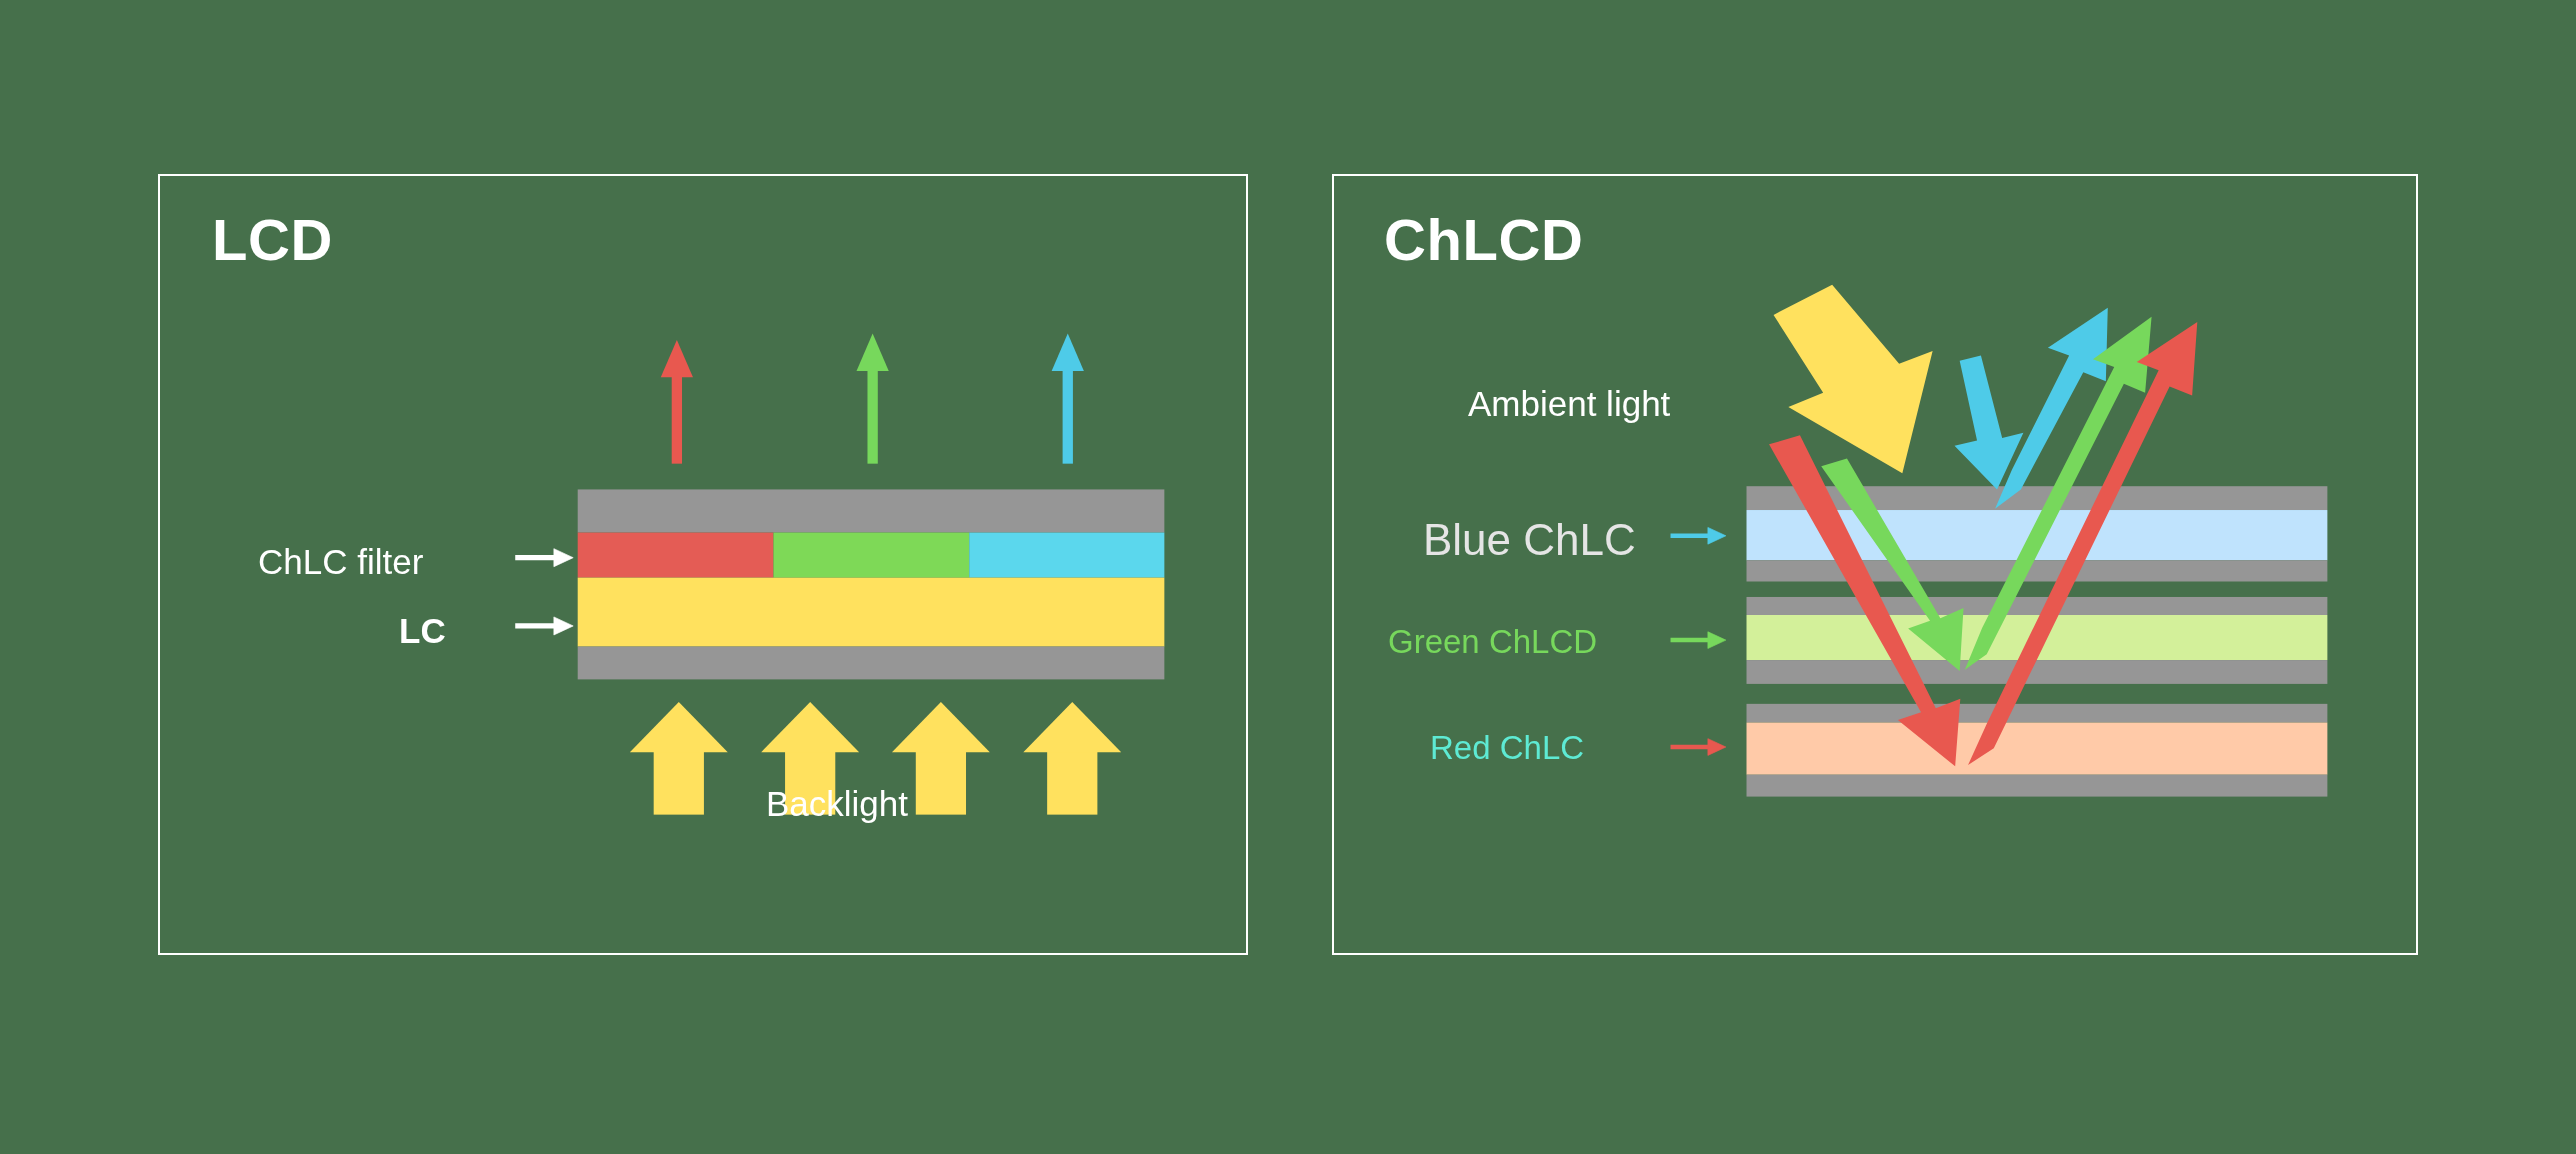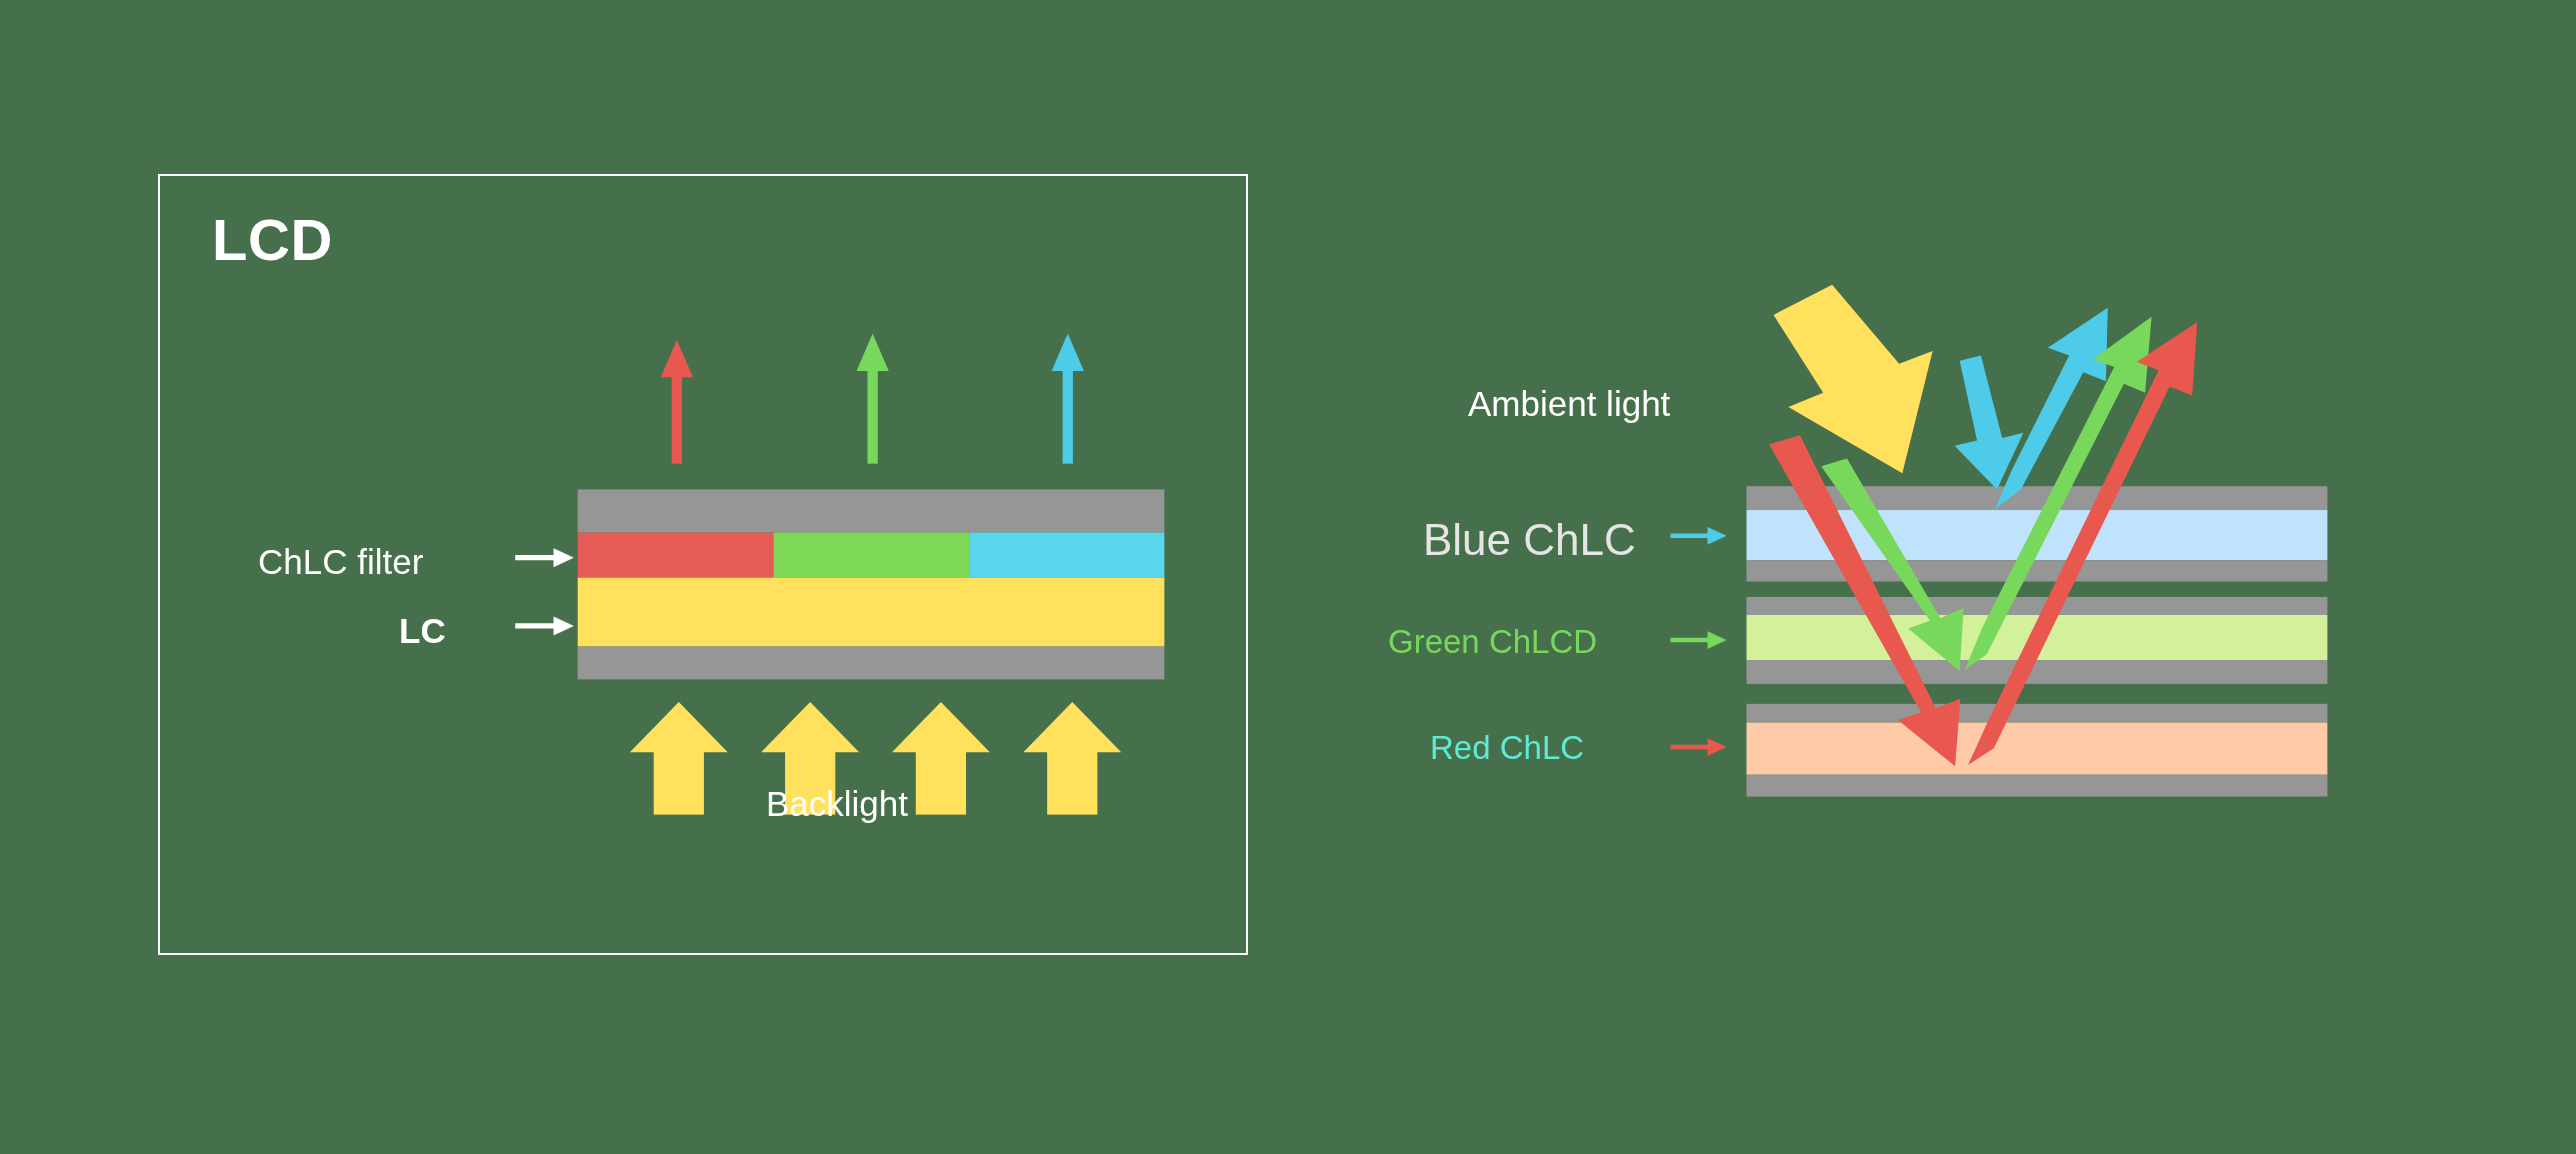--- a/index.html
+++ b/index.html
@@ -132,20 +132,23 @@
         <line x1="800" y1="972" x2="866" y2="972" stroke-width="8"></line>
         <polygon points="890,972 860,958 860,986"></polygon>
       </g>
     </g>
   </svg>
 
   <div class="txt label-white" id="lbl-color-filter">ChLC filter</div>
   <div class="txt label-white" id="lbl-lc">LC</div>
   <div class="txt label-white" id="lbl-backlight">Backlight</div>
 
+  <div class="panel" id="panel-chlcd">
+    <div class="panel-title" id="chlcd-title">ChLCD</div>
+  </div>
 
   <svg class="svg-layer" id="chlcd-svg" viewBox="0 0 4000 1792" xmlns="http://www.w3.org/2000/svg">
     <defs>
       <clipPath id="clip-blue-cell">
         <rect x="2712" y="792" width="902" height="78"></rect>
       </clipPath>
       <clipPath id="clip-green-cell">
         <rect x="2712" y="955" width="902" height="70"></rect>
       </clipPath>
       <clipPath id="clip-red-cell">

